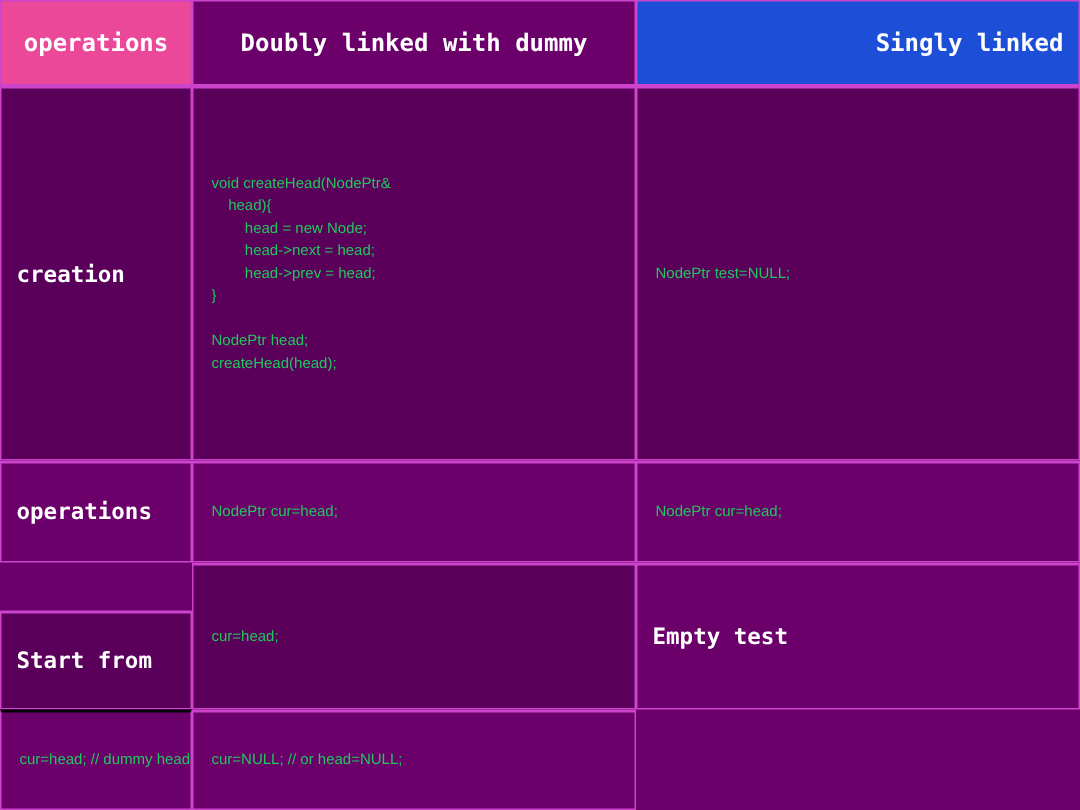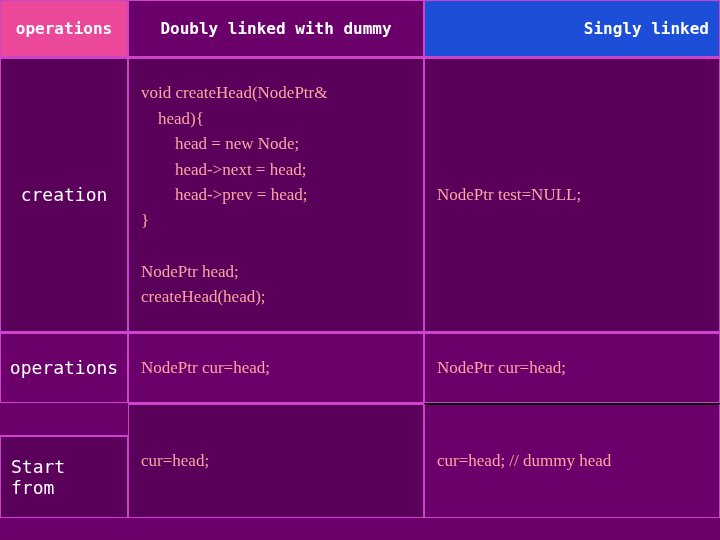--- a/index.html
+++ b/index.html
@@ -33,44 +33,44 @@
     .cell-top {
       align-items: center;
       justify-content: center;
       font-size: 16px;
       font-weight: bold;
       color: #ffffff;
       border-bottom: 2px solid #cc44cc;
     }
 
     .cell-label {
-      font-size: 18px;
-      font-weight: normal;
+      font-size: 15px;
+      font-weight: bold;
       color: #ffffff;
       align-items: center;
-      justify-content: center;
+      justify-content: flex-start;
     }
 
     .cell-code {
       align-items: flex-start;
       display: flex;
       flex-direction: column;
       justify-content: center;
       padding: 10px 12px;
     }
 
     .cell-creation {
       min-height: 220px;
     }
 
     .code-line {
       white-space: pre;
-      font-family: Liberation Serif, serif;
-      font-size: 17px;
-      color: #fca5a5;
+      font-family: Liberation Sans, sans-serif;
+      font-size: 10px;
+      color: #22c55e;
       line-height: 1.5;
     }
 
     .header-ops {
       background: #ec4899;
     }
     .header-doubly {
       background: #6b006b;
     }
     .header-singly {
@@ -171,17 +171,23 @@
     <span class="code-line">NodePtr cur=head;</span>
   </div>
 
   <div class="cell cell-label row-start-label">
     <span>Start from</span>
   </div>
   <div class="cell cell-code row-start-singly">
     <span class="code-line">cur=head;</span>
   </div>
 
+  <div class="cell cell-label row-empty-label">
+    <span>Empty test</span>
+  </div>
   <div class="cell cell-code row-empty-doubly">
     <span class="code-line">cur=head; // dummy head</span>
+  </div>
+  <div class="cell cell-code row-empty-singly">
+    <span class="code-line">cur=NULL; // or head=NULL;</span>
   </div>
 
 </div>
 
 </body></html>

